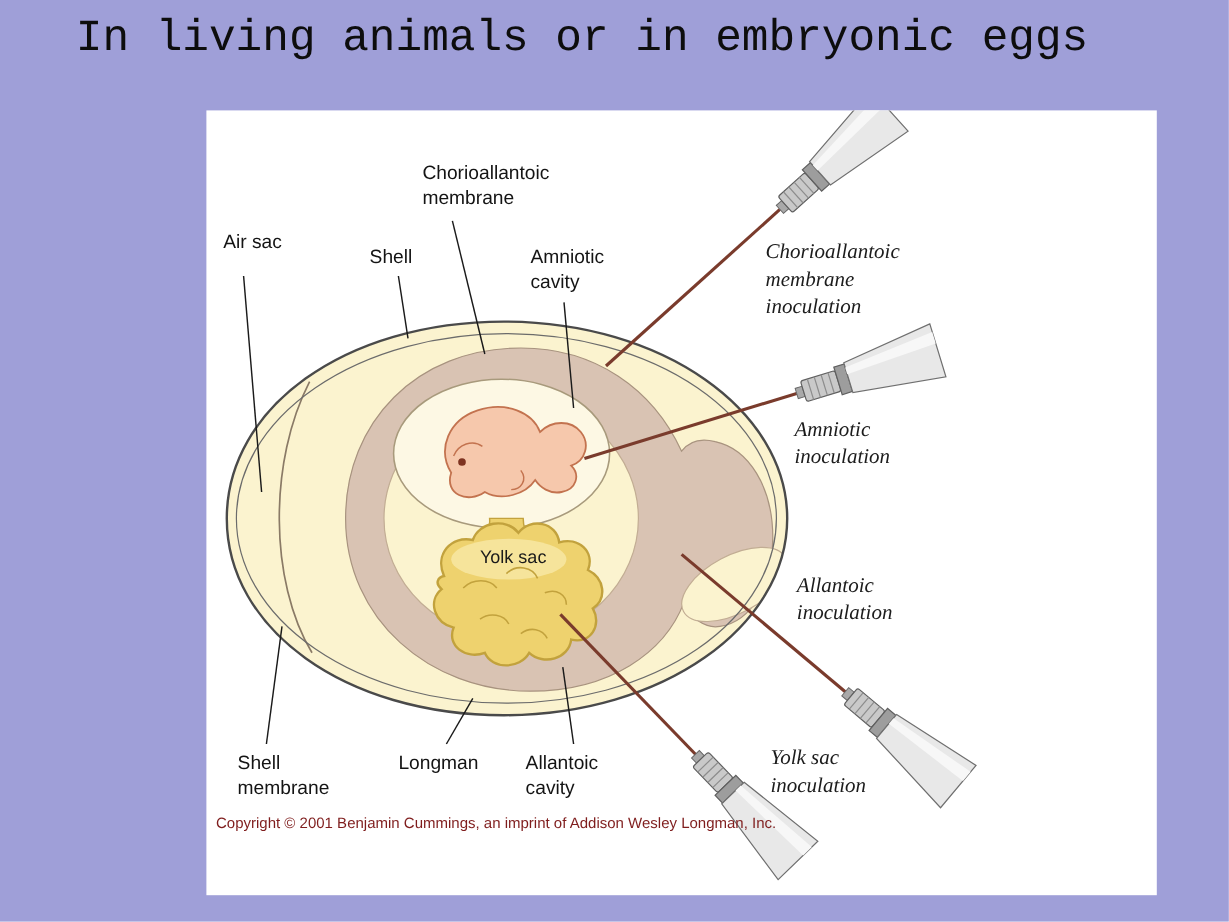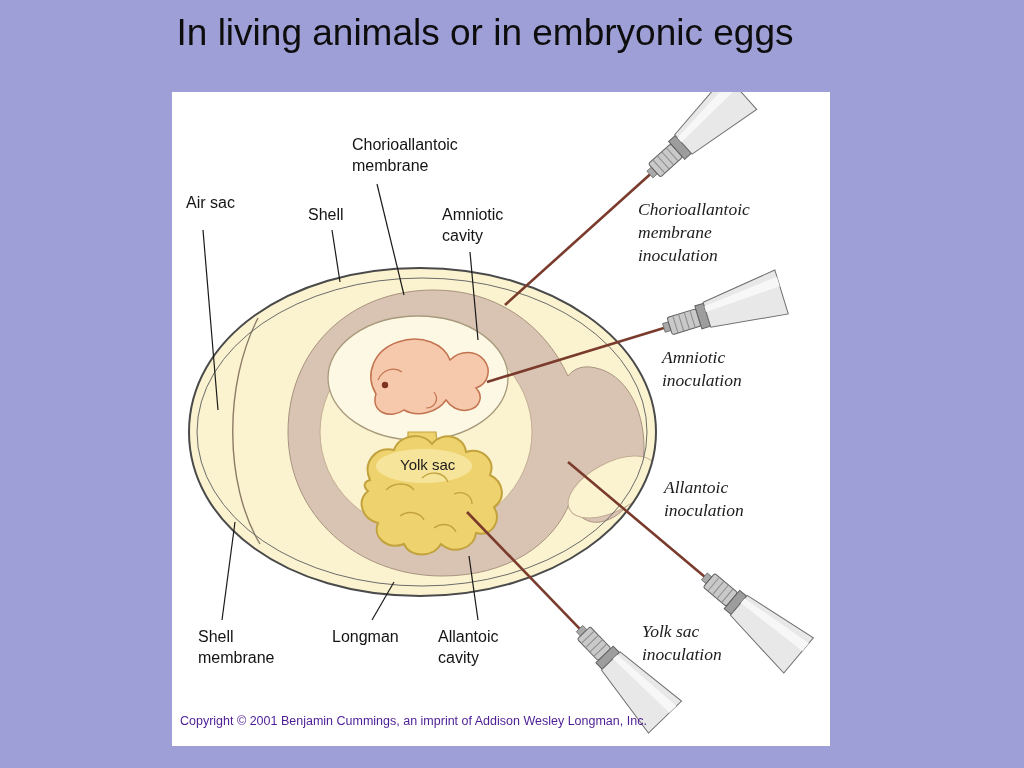--- a/index.html
+++ b/index.html
@@ -3,39 +3,39 @@
 <meta charset="utf-8">
 <style>
   html,body{margin:0;padding:0;}
   body{
     width:1024px;height:768px;position:relative;overflow:hidden;
     background:#9f9fd8;
     font-family:"Liberation Sans",sans-serif;
   }
   .slide-title{
     position:absolute;left:0;top:12px;width:970px;text-align:center;
-    font-family:Liberation Sans, sans-serif;font-size:37px;color:#0d0d0d;
+    font-family:Liberation Mono, monospace;font-size:37px;color:#0d0d0d;
     white-space:nowrap;
   }
   .panel{
-    position:absolute;left:172px;top:92px;width:658px;height:654px;
+    position:absolute;left:172px;top:92px;width:792px;height:654px;
     background:#ffffff;
   }
   .panel svg{position:absolute;left:0;top:0;}
   .lbl{
     position:absolute;font-size:16px;line-height:21px;color:#141414;
     white-space:nowrap;
   }
   .lbl.italic{
     font-style:italic;font-family:"Liberation Serif",serif;
     font-size:17.5px;line-height:23px;color:#1c1c1c;
   }
   .lbl.yolk{font-size:15px;color:#1a1a1a;}
   .copyright{
-    position:absolute;left:8px;top:622px;font-size:12.5px;color:#4c1d95;
+    position:absolute;left:8px;top:587px;font-size:12.5px;color:#7f1d1d;
     white-space:nowrap;
   }
 </style>
 </head>
 <body>
 
 <div class="slide-title">In living animals or in embryonic eggs</div>
 
 <div class="panel">
 

